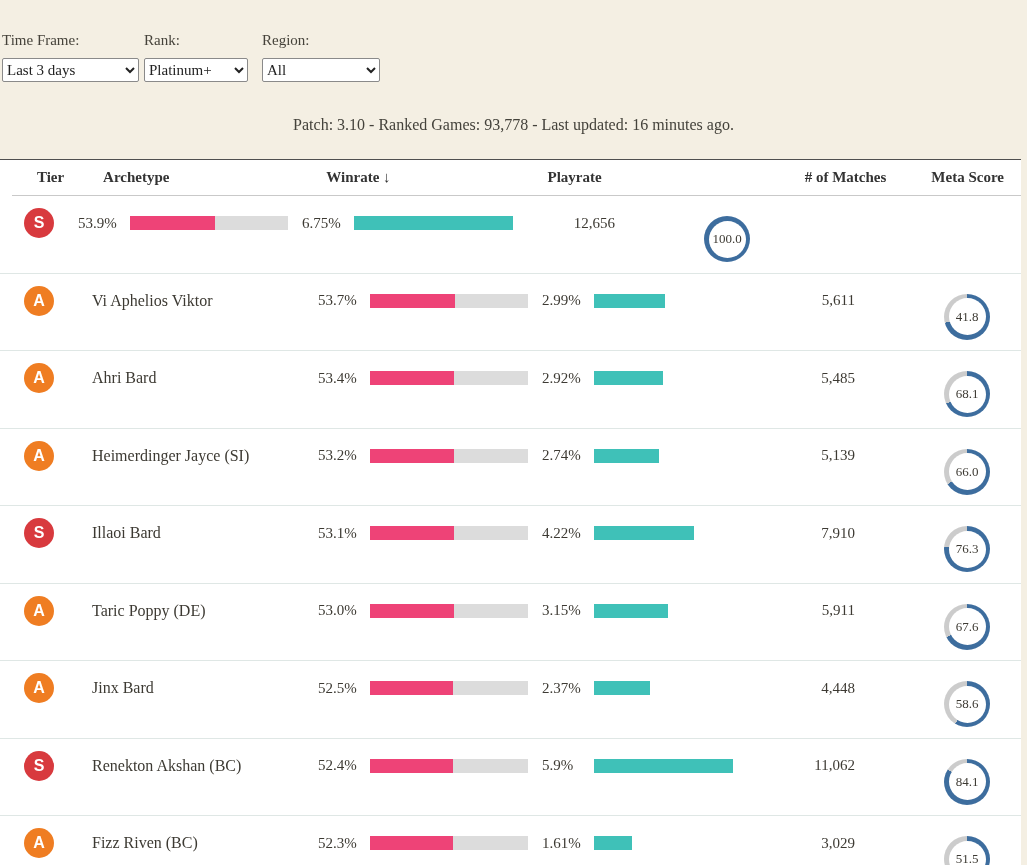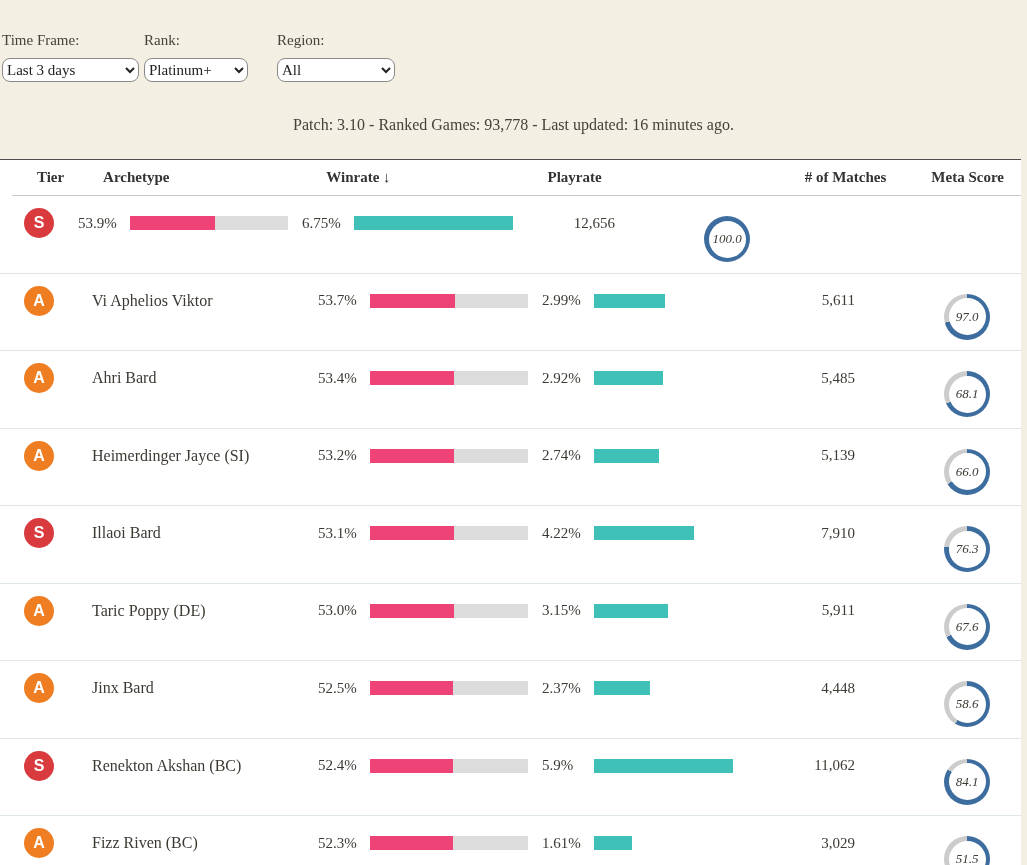--- a/index.html
+++ b/index.html
@@ -7,30 +7,30 @@
   body {
     background: #f4efe3;
     font-family: "Liberation Serif", "DejaVu Serif", serif;
     color: #3d3a33;
   }
   
   .topbar { position: relative; height: 131px; margin-top: 28px; }
   .filter-group { position: absolute; top: 4px; }
   .fg-time { left: 2px; }
   .fg-rank { left: 144px; }
-  .fg-region { left: 277px; }
+  .fg-region { left: 262px; }
   .filter-label { display: block; font-size: 15px; color: #45423a; margin-bottom: 9px; }
   select {
     font-family: "Liberation Serif", "DejaVu Serif", serif;
     font-size: 15px;
     height: 24px;
     border: 1px solid #8a8a8a;
     background: #ffffff;
     color: #222;
-    border-radius: 8px;
+    border-radius: 2px;
   }
   .sel-time { width: 137px; }
   .sel-rank { width: 104px; }
   .sel-region { width: 118px; }
   .status-line {
     position: absolute;
     top: 88px; left: 0;
     width: 100%;
     text-align: center;
     font-size: 16px;
@@ -62,21 +62,21 @@
   .row {
     display: flex;
     align-items: flex-start;
     height: 77.5px;
     padding-top: 12px;
     border-bottom: 1px solid #dfe7e5;
     cursor: pointer;
   }
   .cell { height: 30px; font-size: 15px; }
   .cell.c5 { padding-right: 30px; }
-  .cell.c6 { height: auto; font-style: italic; }
+  .cell.c6 { height: auto; }
   .arch { font-size: 16px; }
   .badge {
     width: 30px; height: 30px;
     border-radius: 50%;
     color: #ffffff;
     font-family: "Liberation Sans", sans-serif;
     font-weight: bold;
     font-size: 16px;
     display: flex; align-items: center; justify-content: center;
     flex: none;
@@ -175,21 +175,21 @@
     </div>
     <div class="cell c4">
       <span class="val">2.99%</span>
       <span class="pfill" style="width: 71px; background: rgb(63, 193, 184);"></span>
     </div>
     <div class="cell c5">
       <span>5,611</span>
     </div>
     <div class="cell c6">
       <span class="ring" style="background: conic-gradient(rgb(61, 109, 158) 255.24deg, rgb(204, 204, 204) 0deg);">
-        <span class="ring-inner">97.0</span>
+        <span class="ring-inner">41.8</span>
       </span>
     </div>
   </div>
 
   <div class="row">
     <div class="cell c1">
       <span class="badge" style="background: rgb(239, 125, 34);">A</span>
     </div>
     <div class="cell c2">
       <span class="arch">Ahri Bard</span>

